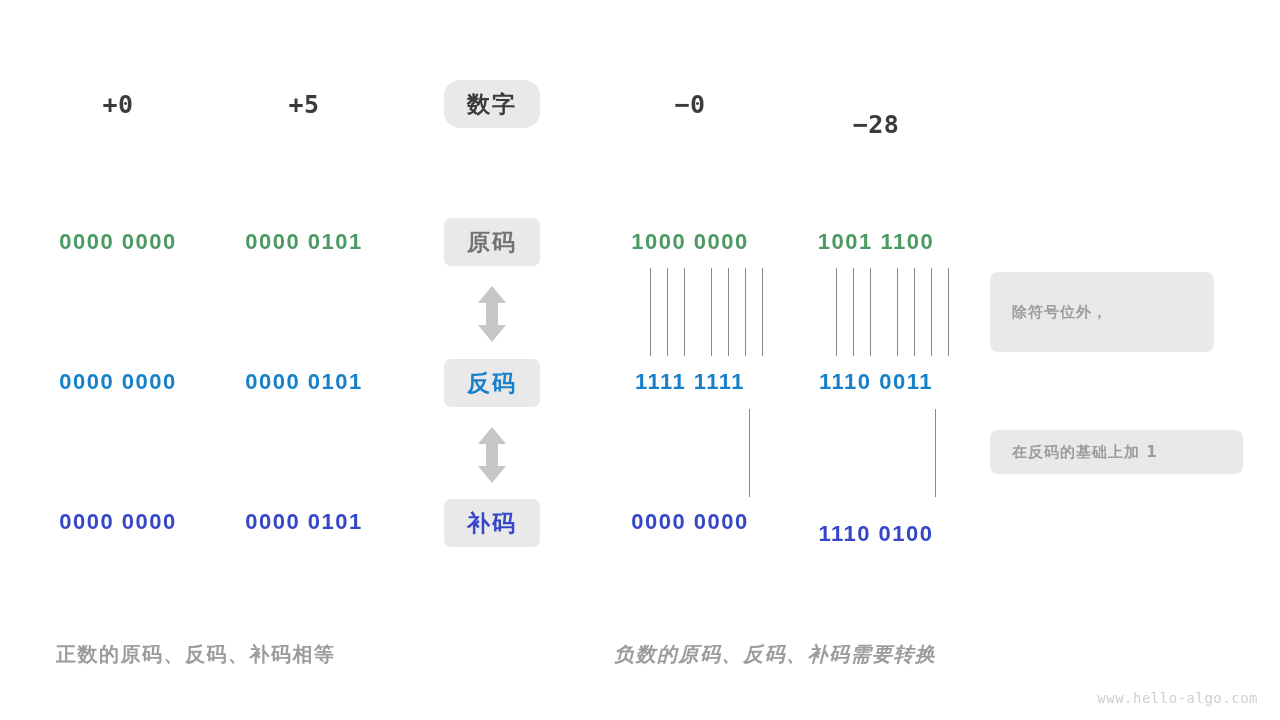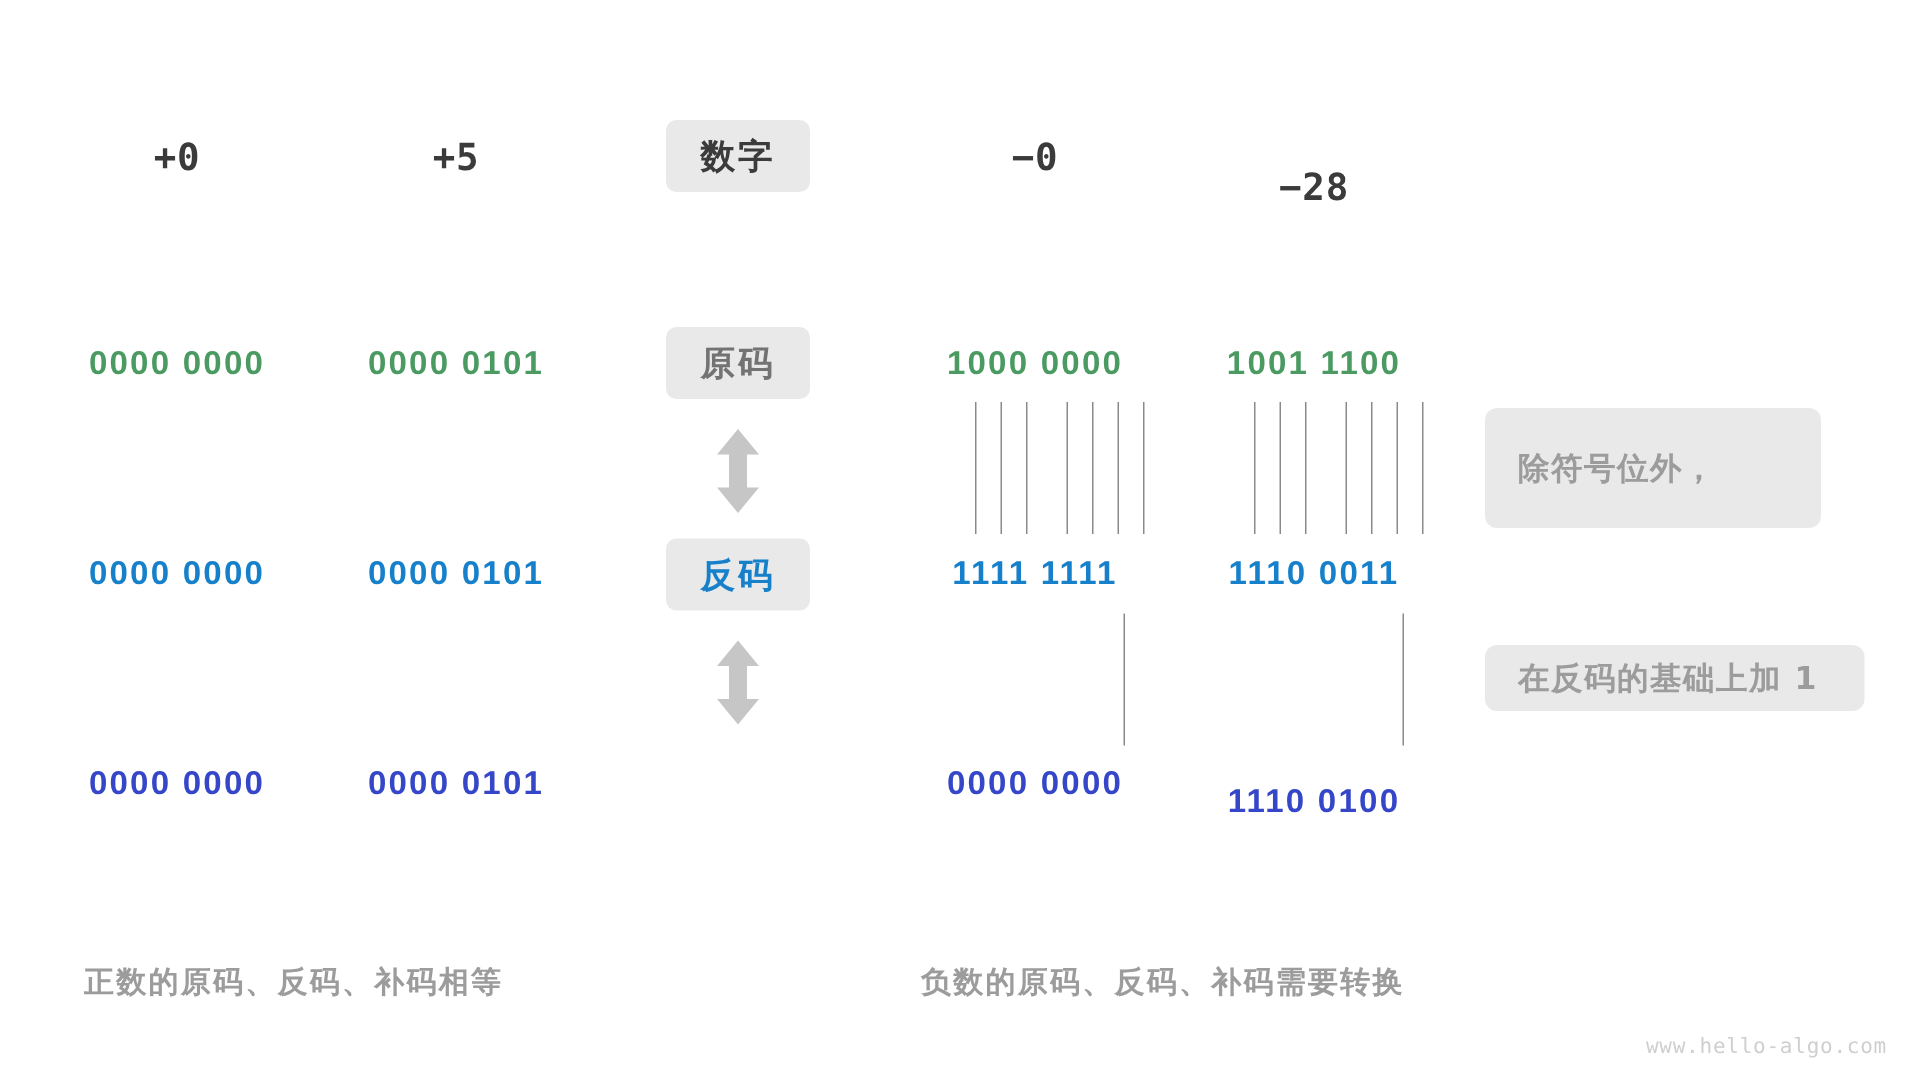--- a/index.html
+++ b/index.html
@@ -77,21 +77,21 @@
     width: 34px;
     height: 56px;
   }
 
   
   .note {
     position: absolute;
     background: #e9e9e9;
     border-radius: 8px;
     color: #9c9c9c;
-    font-size: 21px;
+    font-size: 15px;
     font-weight: bold;
     line-height: 30px;
     letter-spacing: 1px;
     display: flex;
     flex-direction: column;
     justify-content: center;
     padding: 12px 22px;
     box-sizing: border-box;
   }
   .note-line { white-space: pre; }
@@ -120,21 +120,21 @@
 </style>
 </head>
 <body>
 
 <div class="stage">
 
   <div class="cell num-label" style="left:52px; top:82px; width:132px; height:44px;">+0</div>
 
   <div class="cell num-label" style="left:238px; top:82px; width:132px; height:44px;">+5</div>
 
-  <div class="badge" style="position:absolute; left:444px; top:80px; width:96px; height:48px;">
+  <div class="badge" style="position:absolute; left:444px; top:80px; width:96px; height:48px;border-radius:16px;">
     <span class="badge-number">数字</span>
   </div>
 
   <div class="cell num-label" style="left:624px; top:82px; width:132px; height:44px;">−0</div>
 
   <div class="cell num-label" style="left:810px; top:82px; width:132px; height:44px;margin-top:20px;">−28</div>
 
   <div class="cell bits bits-green" style="left:52px; top:222px; width:132px; height:40px;">0000 0000</div>
 
   <div class="cell bits bits-green" style="left:238px; top:222px; width:132px; height:40px;">0000 0101</div>
@@ -187,32 +187,35 @@
   <div class="dbl-arrow" style="left:475px; top:427px;">
     <svg width="34" height="56" viewBox="0 0 34 56" xmlns="http://www.w3.org/2000/svg">
       <polygon points="17,0 31,17 23,17 23,39 31,39 17,56 3,39 11,39 11,17 3,17" fill="#c6c6c6"></polygon>
     </svg>
   </div>
 
   <div class="cell bits bits-indigo" style="left:52px; top:502px; width:132px; height:40px;">0000 0000</div>
 
   <div class="cell bits bits-indigo" style="left:238px; top:502px; width:132px; height:40px;">0000 0101</div>
 
+  <div class="badge" style="position:absolute; left:444px; top:499px; width:96px; height:48px;">
+    <span class="badge-twos">补码</span>
+  </div>
 
   <div class="cell bits bits-indigo" style="left:624px; top:502px; width:132px; height:40px;">0000 0000</div>
 
   <div class="cell bits bits-indigo" style="left:810px; top:502px; width:132px; height:40px;margin-top:12px;">1110 0100</div>
 
   <div class="note" style="left:990px; top:272px; width:224px; height:80px;">
     <span class="note-line">除符号位外，</span>
   </div>
 
   <div class="note" style="left:990px; top:430px; width:253px; height:44px; padding:0 22px;">
     <span class="note-line">在反码的基础上加 1</span>
   </div>
 
   <div class="caption" style="left:56px; top:618px;">正数的原码、反码、补码相等</div>
 
-  <div class="caption" style="left:614px; top:618px;">负数的原码、反码、补码需要转换</div>
+  <div class="caption" style="left:614px; top:618px;font-style:italic;">负数的原码、反码、补码需要转换</div>
 
   <div class="watermark">www.hello-algo.com</div>
 
 </div>
 
 </body></html>

